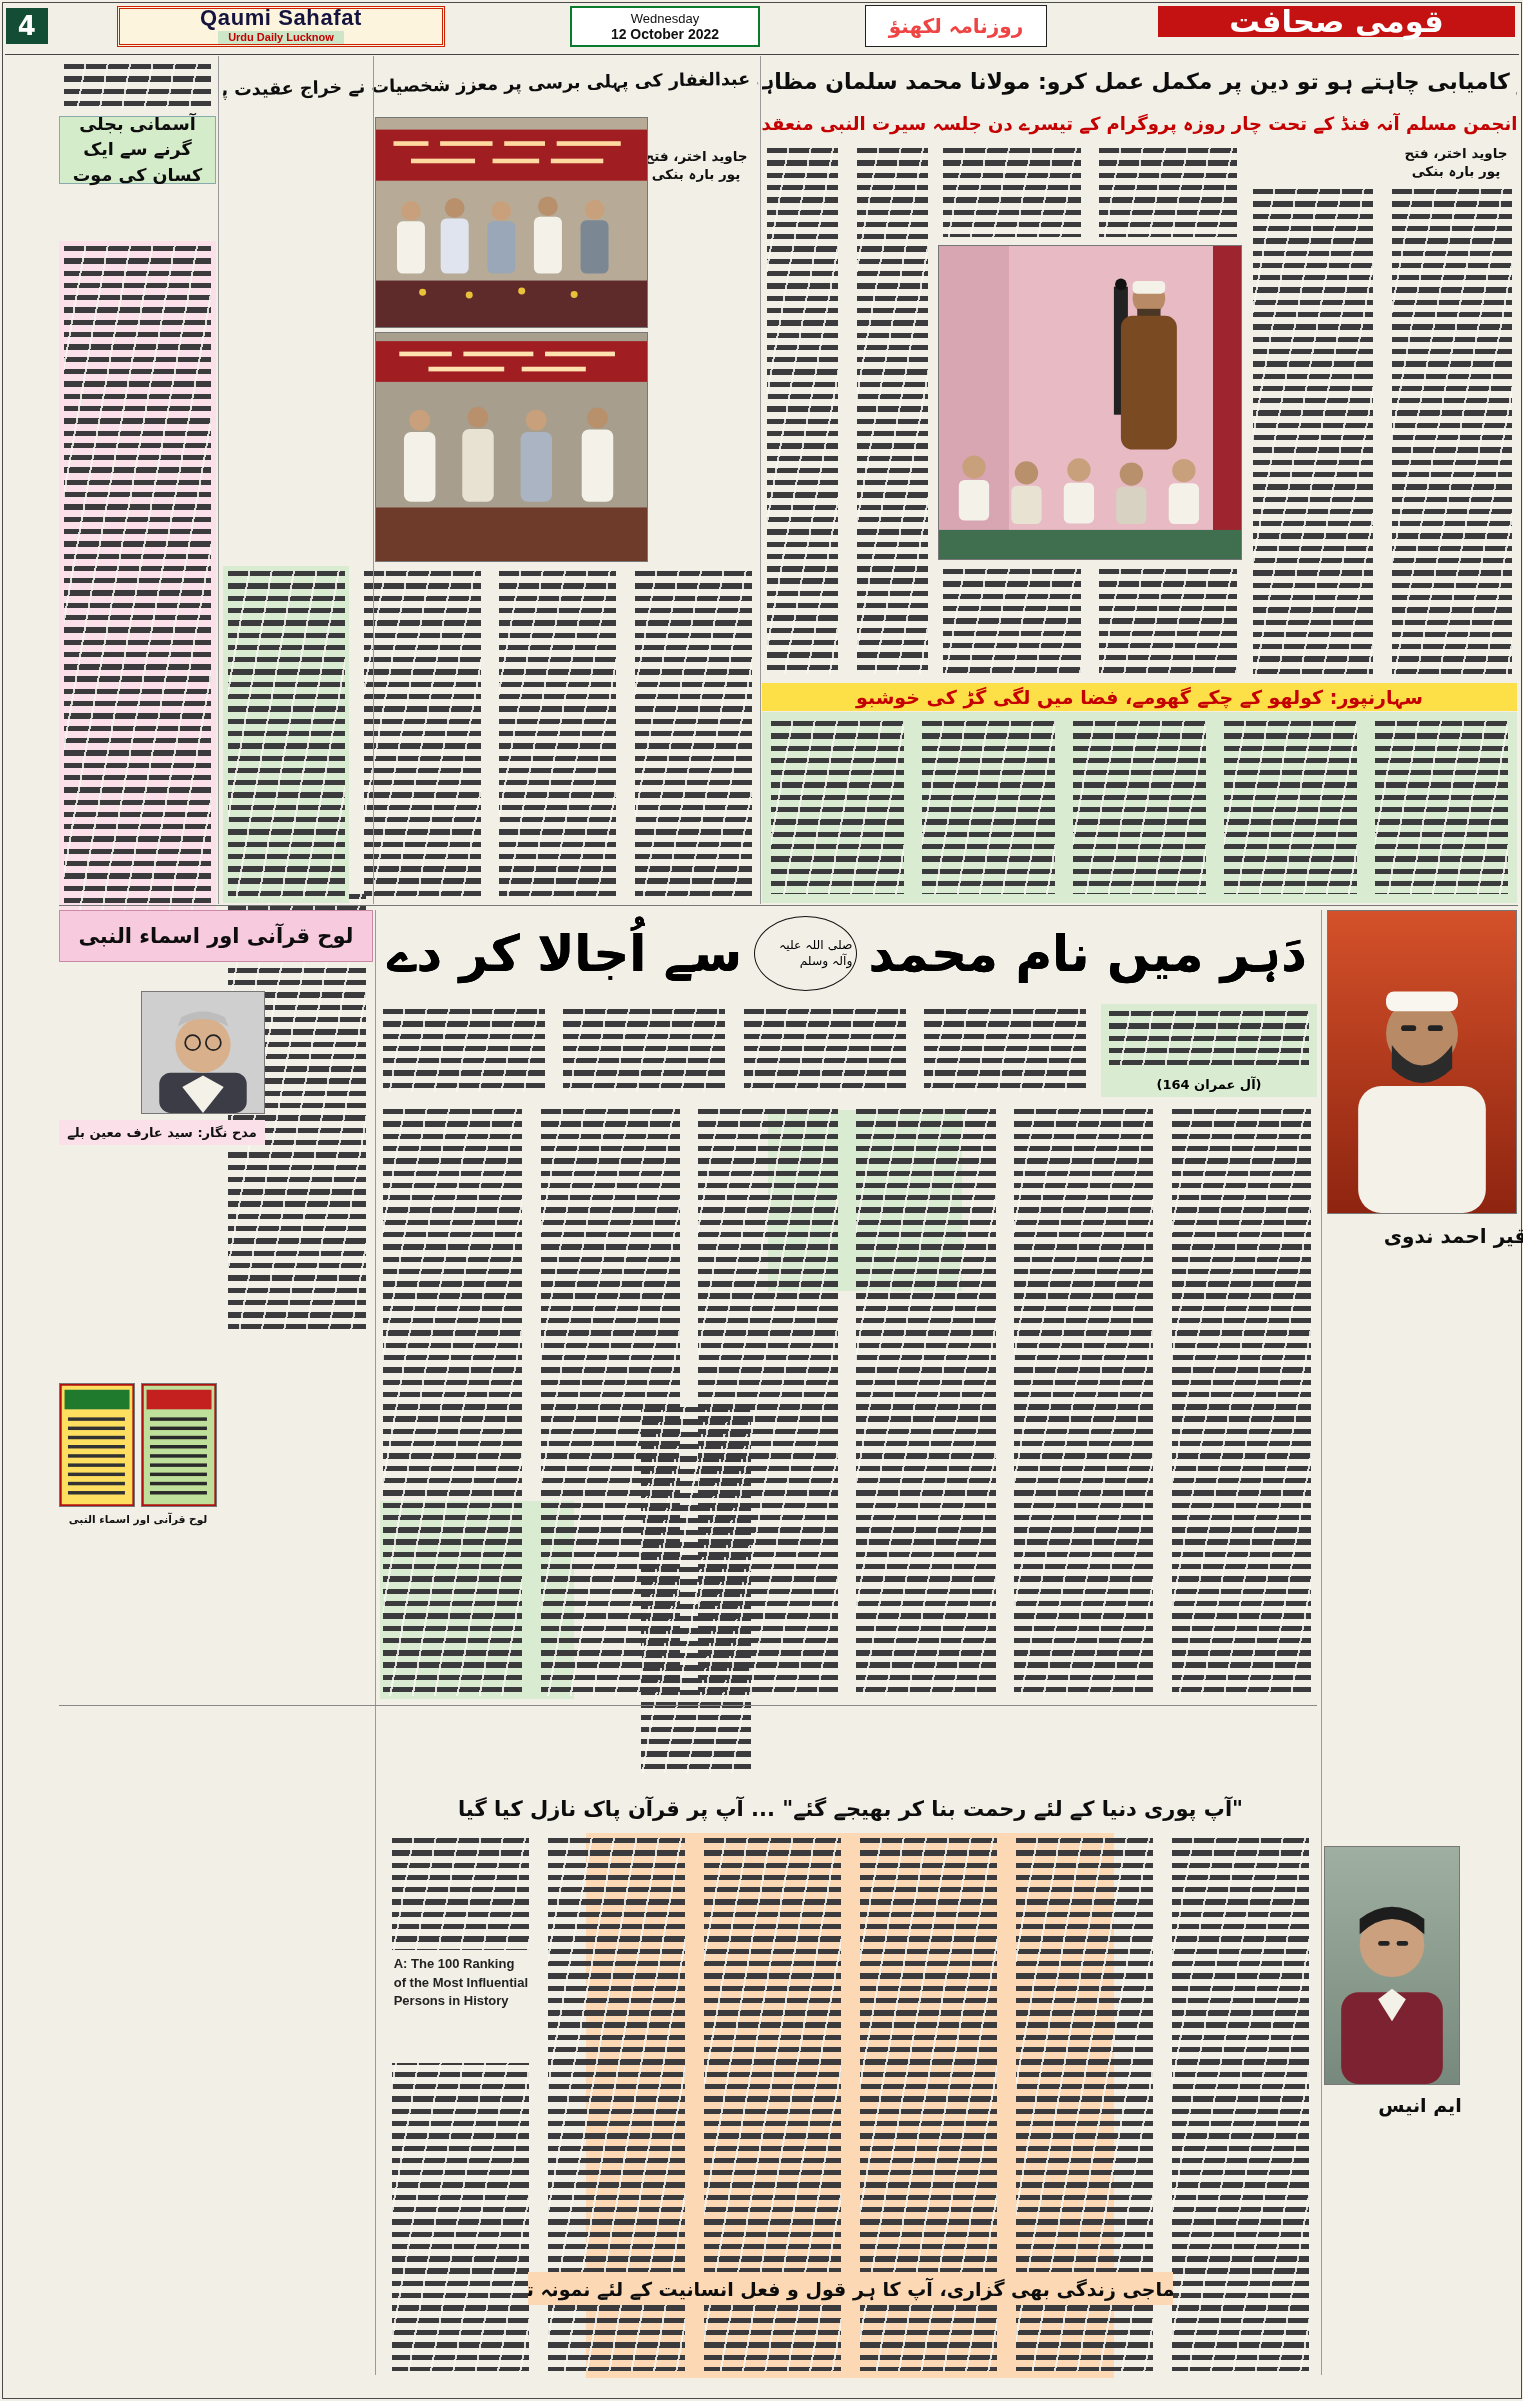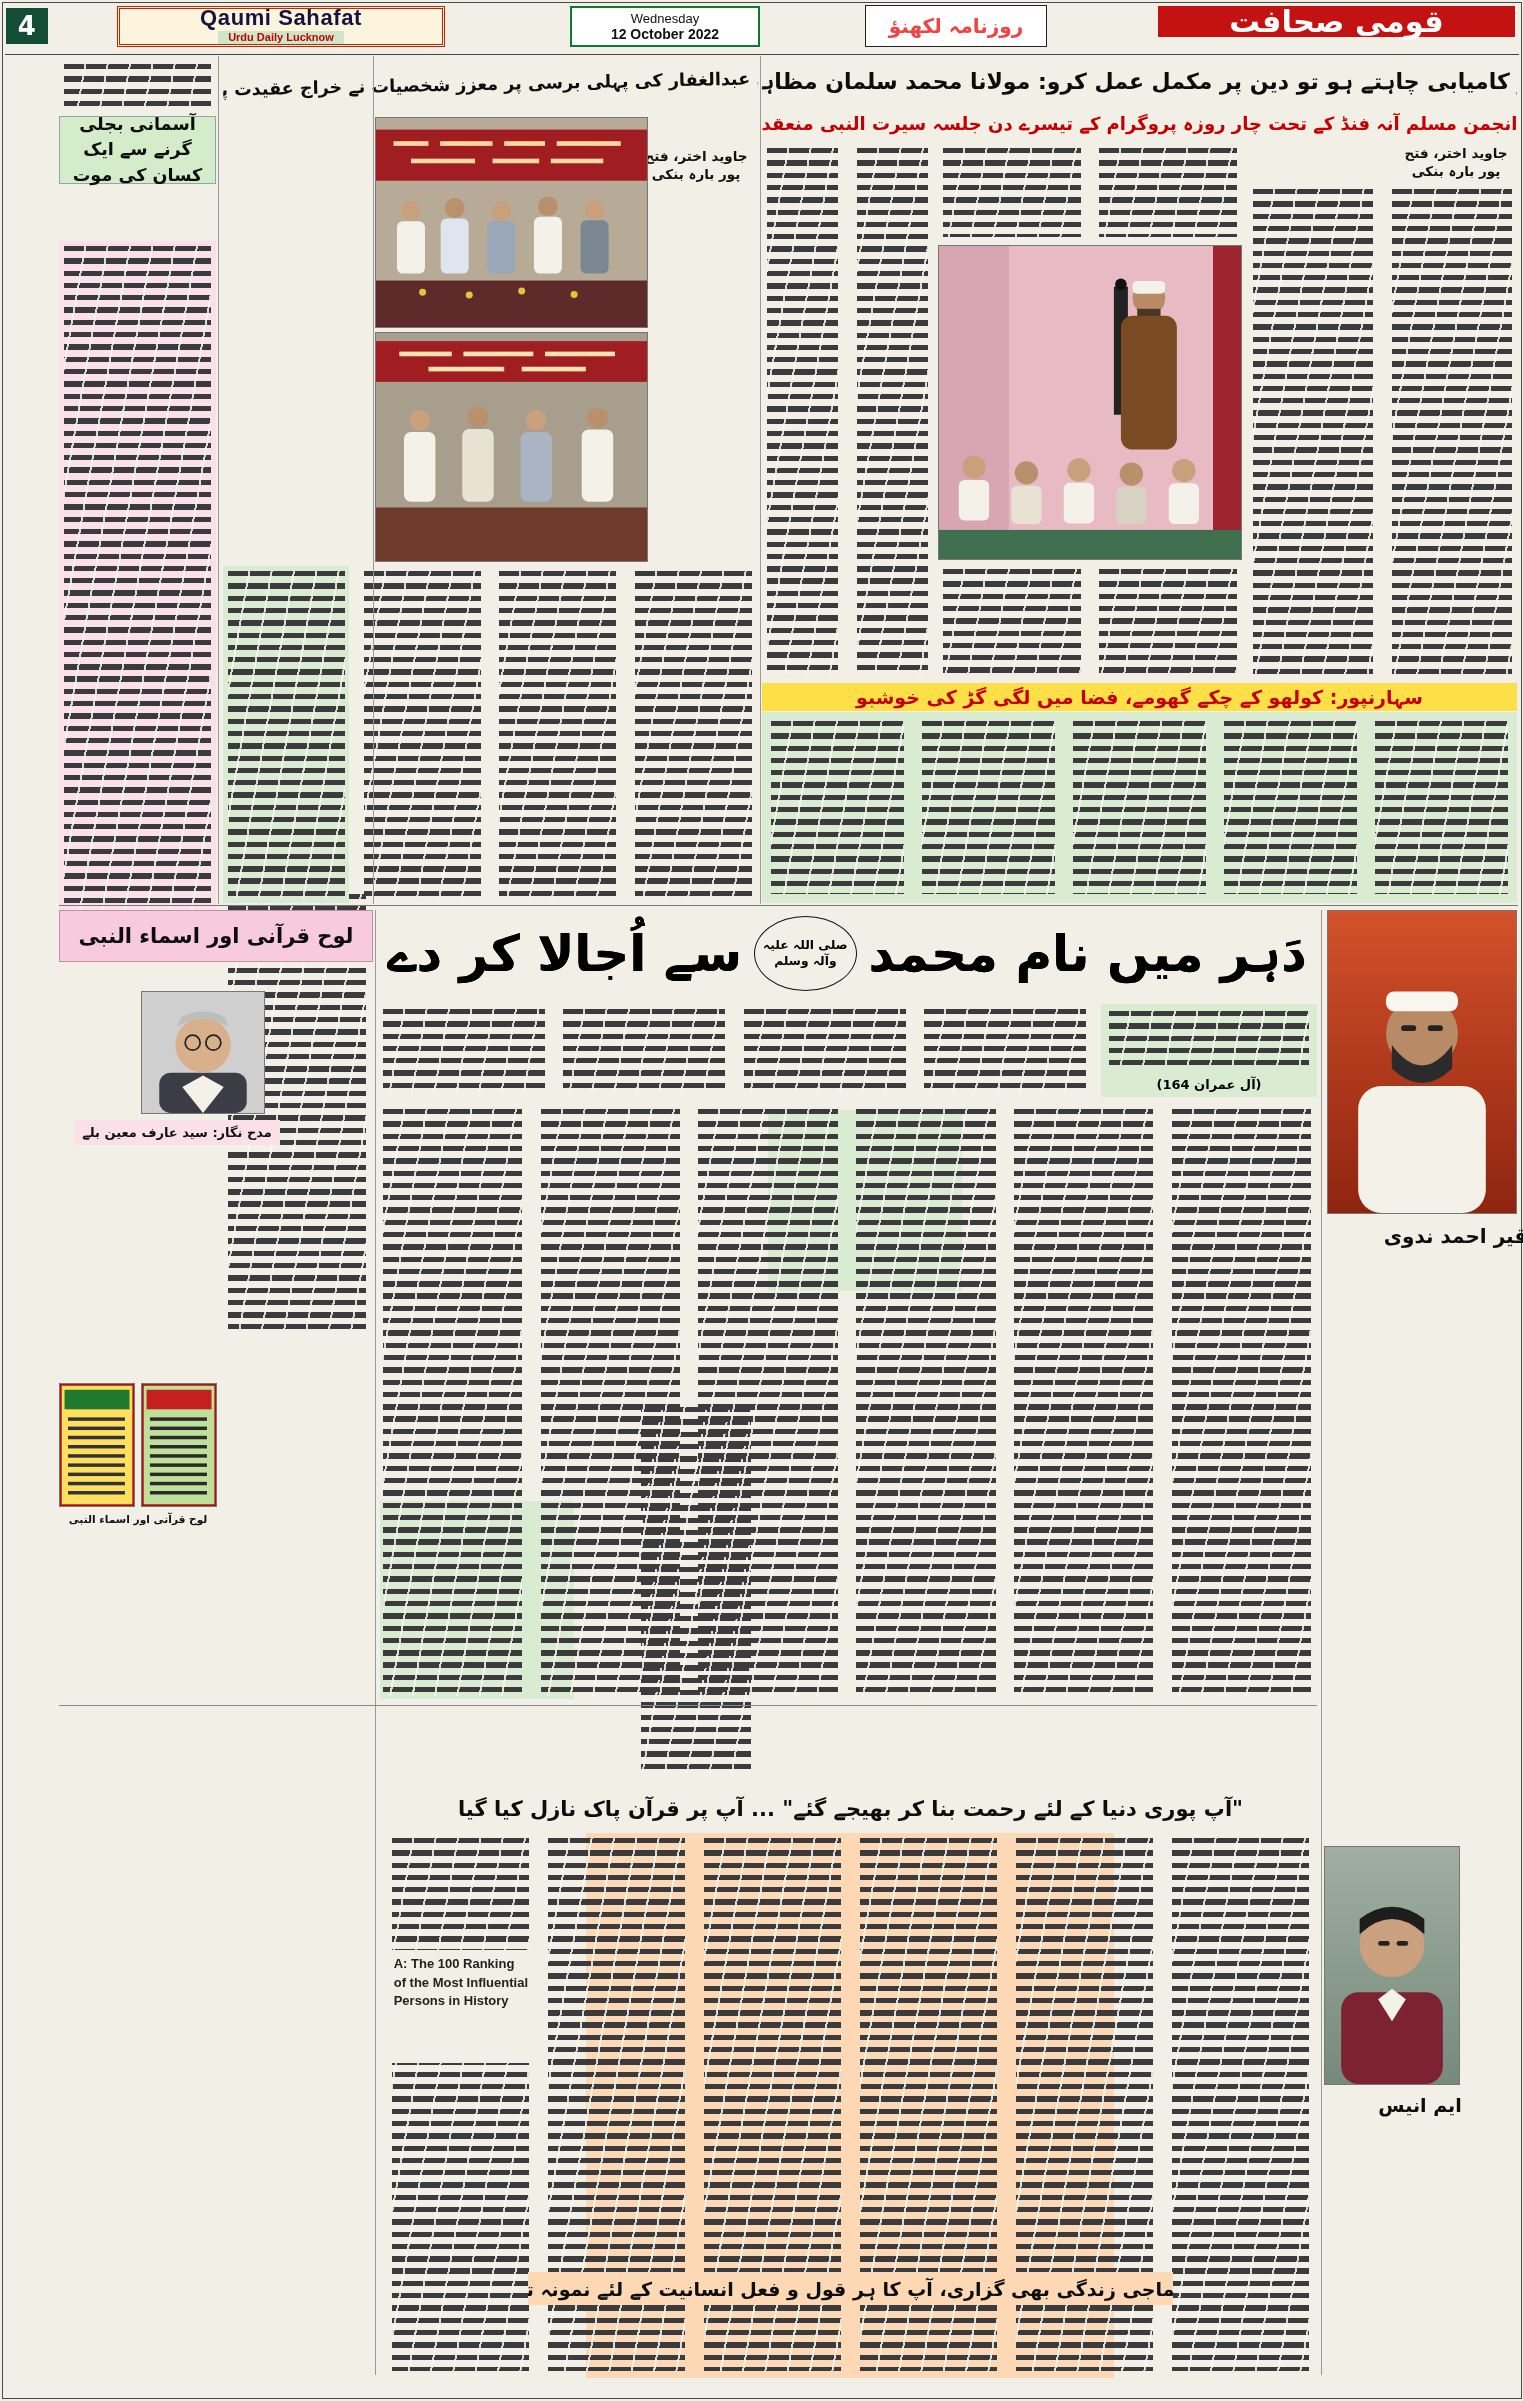--- a/index.html
+++ b/index.html
@@ -38,23 +38,23 @@
   .nameplate-sub{background:#fff;border:1.2px solid #222;font-weight:bold;font-size:20px;color:#ef4444;}
   .nameplate-main{background:#c41111;color:#fff;font-weight:bold;font-size:30.5px;}
 
   
   .h-urdu{font-weight:bold;color:#0d0d0d;}
   .red{color:#c40000;}
   .yellowbar{background:#fde047;}
   .byline{font-weight:bold;font-size:13.5px;color:#111;line-height:1.3;}
   .photo{border:0.6px solid #777;overflow:hidden;background:#ccc;}
   .photo svg{display:block;width:100%;height:100%;}
-  .roundel{display:inline-flex;align-items:center;justify-content:center;text-align:center;
+  .roundel{display:inline-flex;align-items:center;justify-content:center;
            width:94px;height:66px;border:1.8px solid #111;border-radius:50%;
-           font-size:12.3px;font-weight:bold;line-height:1.25;padding:3.5px;flex:0 0 auto;}
+           font-size:12.3px;font-weight:normal;line-height:1.25;padding:3.5px;flex:0 0 auto;}
   .bigA{font-size:50px;font-weight:bold;letter-spacing:-0.6px;text-shadow:0 0 0.6px #000;}
   .english{font-family:"Liberation Sans",sans-serif;font-size:13px;font-weight:bold;color:#222;text-align:left;line-height:1.45;background:#f2efe6;}
   .caption{font-weight:bold;font-size:11px;color:#111;}
 </style>
 </head>
 <body>
 
 <div id="page">
   <div class="frame"></div>
 
@@ -281,21 +281,21 @@
       <rect width="212" height="210" fill="#cfcfcf"></rect>
       <rect x="30" y="140" width="152" height="70" rx="20" fill="#3c3c46"></rect>
       <path d="M70 165 L106 145 L142 165 L106 210 Z" fill="#f4f1e8"></path>
       <circle cx="106" cy="92" r="48" fill="#d8b08c"></circle>
       <circle cx="88" cy="88" r="13" fill="none" stroke="#222" stroke-width="3"></circle>
       <circle cx="124" cy="88" r="13" fill="none" stroke="#222" stroke-width="3"></circle>
       <path d="M62 60 q44 -26 88 0 l-6 -16 q-38 -20 -76 0 z" fill="#bdbdbd"></path>
     </svg>
   </div>
 
-  <div class="abs urdu center caption pink" style="left:59px;top:1120px;width:206px;height:24.6px;font-size:13px;margin-left:15px;">مدح نگار: سید عارف معین بلے</div>
+  <div class="abs urdu center caption pink" style="left:59px;top:1120px;width:206px;height:24.6px;font-size:13px;">مدح نگار: سید عارف معین بلے</div>
 
   <div class="abs" style="left:59px;top:1383px;width:158px;height:124px;display:flex;gap:5.9px;">
     <div class="photo" style="flex:1;">
       <svg viewBox="0 0 130 212" preserveAspectRatio="none">
         <rect width="130" height="212" fill="#ffdf60"></rect>
           <rect width="130" height="212" fill="none" stroke="#b01010" stroke-width="6"></rect>
         <rect x="8" y="10" width="114" height="34" fill="#1f7a2e"></rect>
         <g fill="#333">
             <rect x="14" y="58" width="100" height="6"></rect>
             <rect x="14" y="74" width="100" height="6"></rect>

